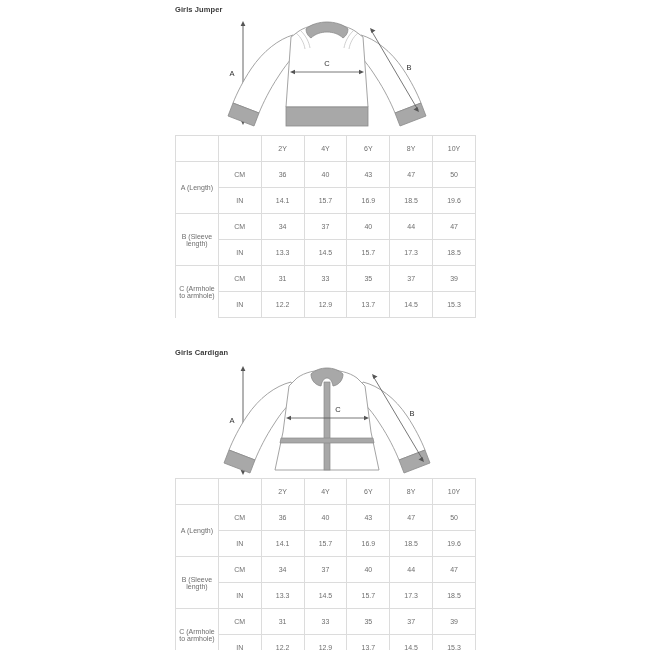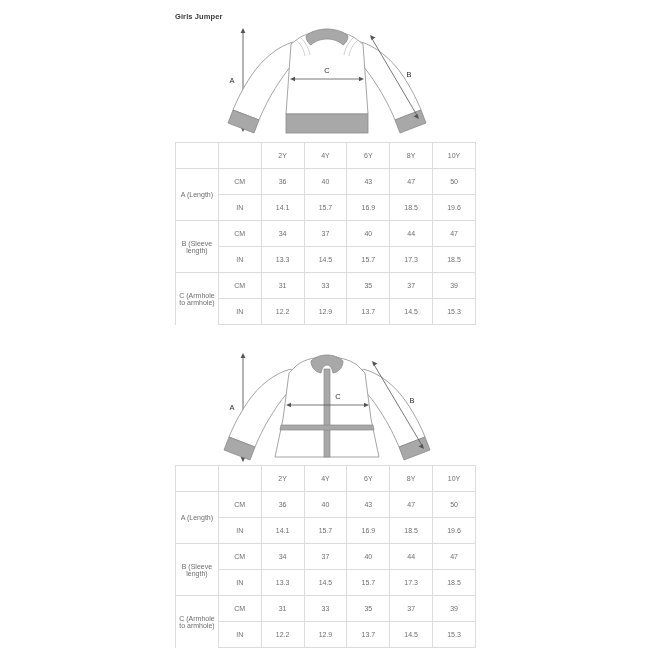--- a/index.html
+++ b/index.html
@@ -14,21 +14,21 @@
     font-family: "Liberation Sans", sans-serif;
     color: #3c3c3c;
     overflow: hidden;
   }
 
   .section {
     position: absolute;
     left: 175px;
     width: 301px;
   }
-  #section-jumper   { top: 11px; }
+  #section-jumper   { top: 4px; }
   #section-cardigan { top: 347px; }
 
   .section-title {
     font-size: 7.5px;
     font-weight: bold;
     color: #3a3a3a;
     letter-spacing: .1px;
     margin: 0 0 2px 0;
     height: 11px;
     line-height: 11px;
@@ -229,20 +229,21 @@
         <td class="col-size val-in">13.7</td>
         <td class="col-size val-in">14.5</td>
         <td class="col-size val-in">15.3</td>
       </tr>
     </tbody>
   </table>
 </div>
 
 <div class="section" id="section-cardigan">
 
+  <div class="section-title">Girls Cardigan</div>
 
   <div class="illustration">
     <svg width="301" height="118" viewBox="0 0 301 118">
 
       <g>
         <line x1="68" y1="8" x2="68" y2="113" stroke="#555" stroke-width="0.9"></line>
         <polygon points="68,6 65.6,11 70.4,11" fill="#555"></polygon>
         <polygon points="68,115 65.6,110 70.4,110" fill="#555"></polygon>
       </g>
       <text class="dim-letter" x="57" y="63" text-anchor="middle">A</text>

